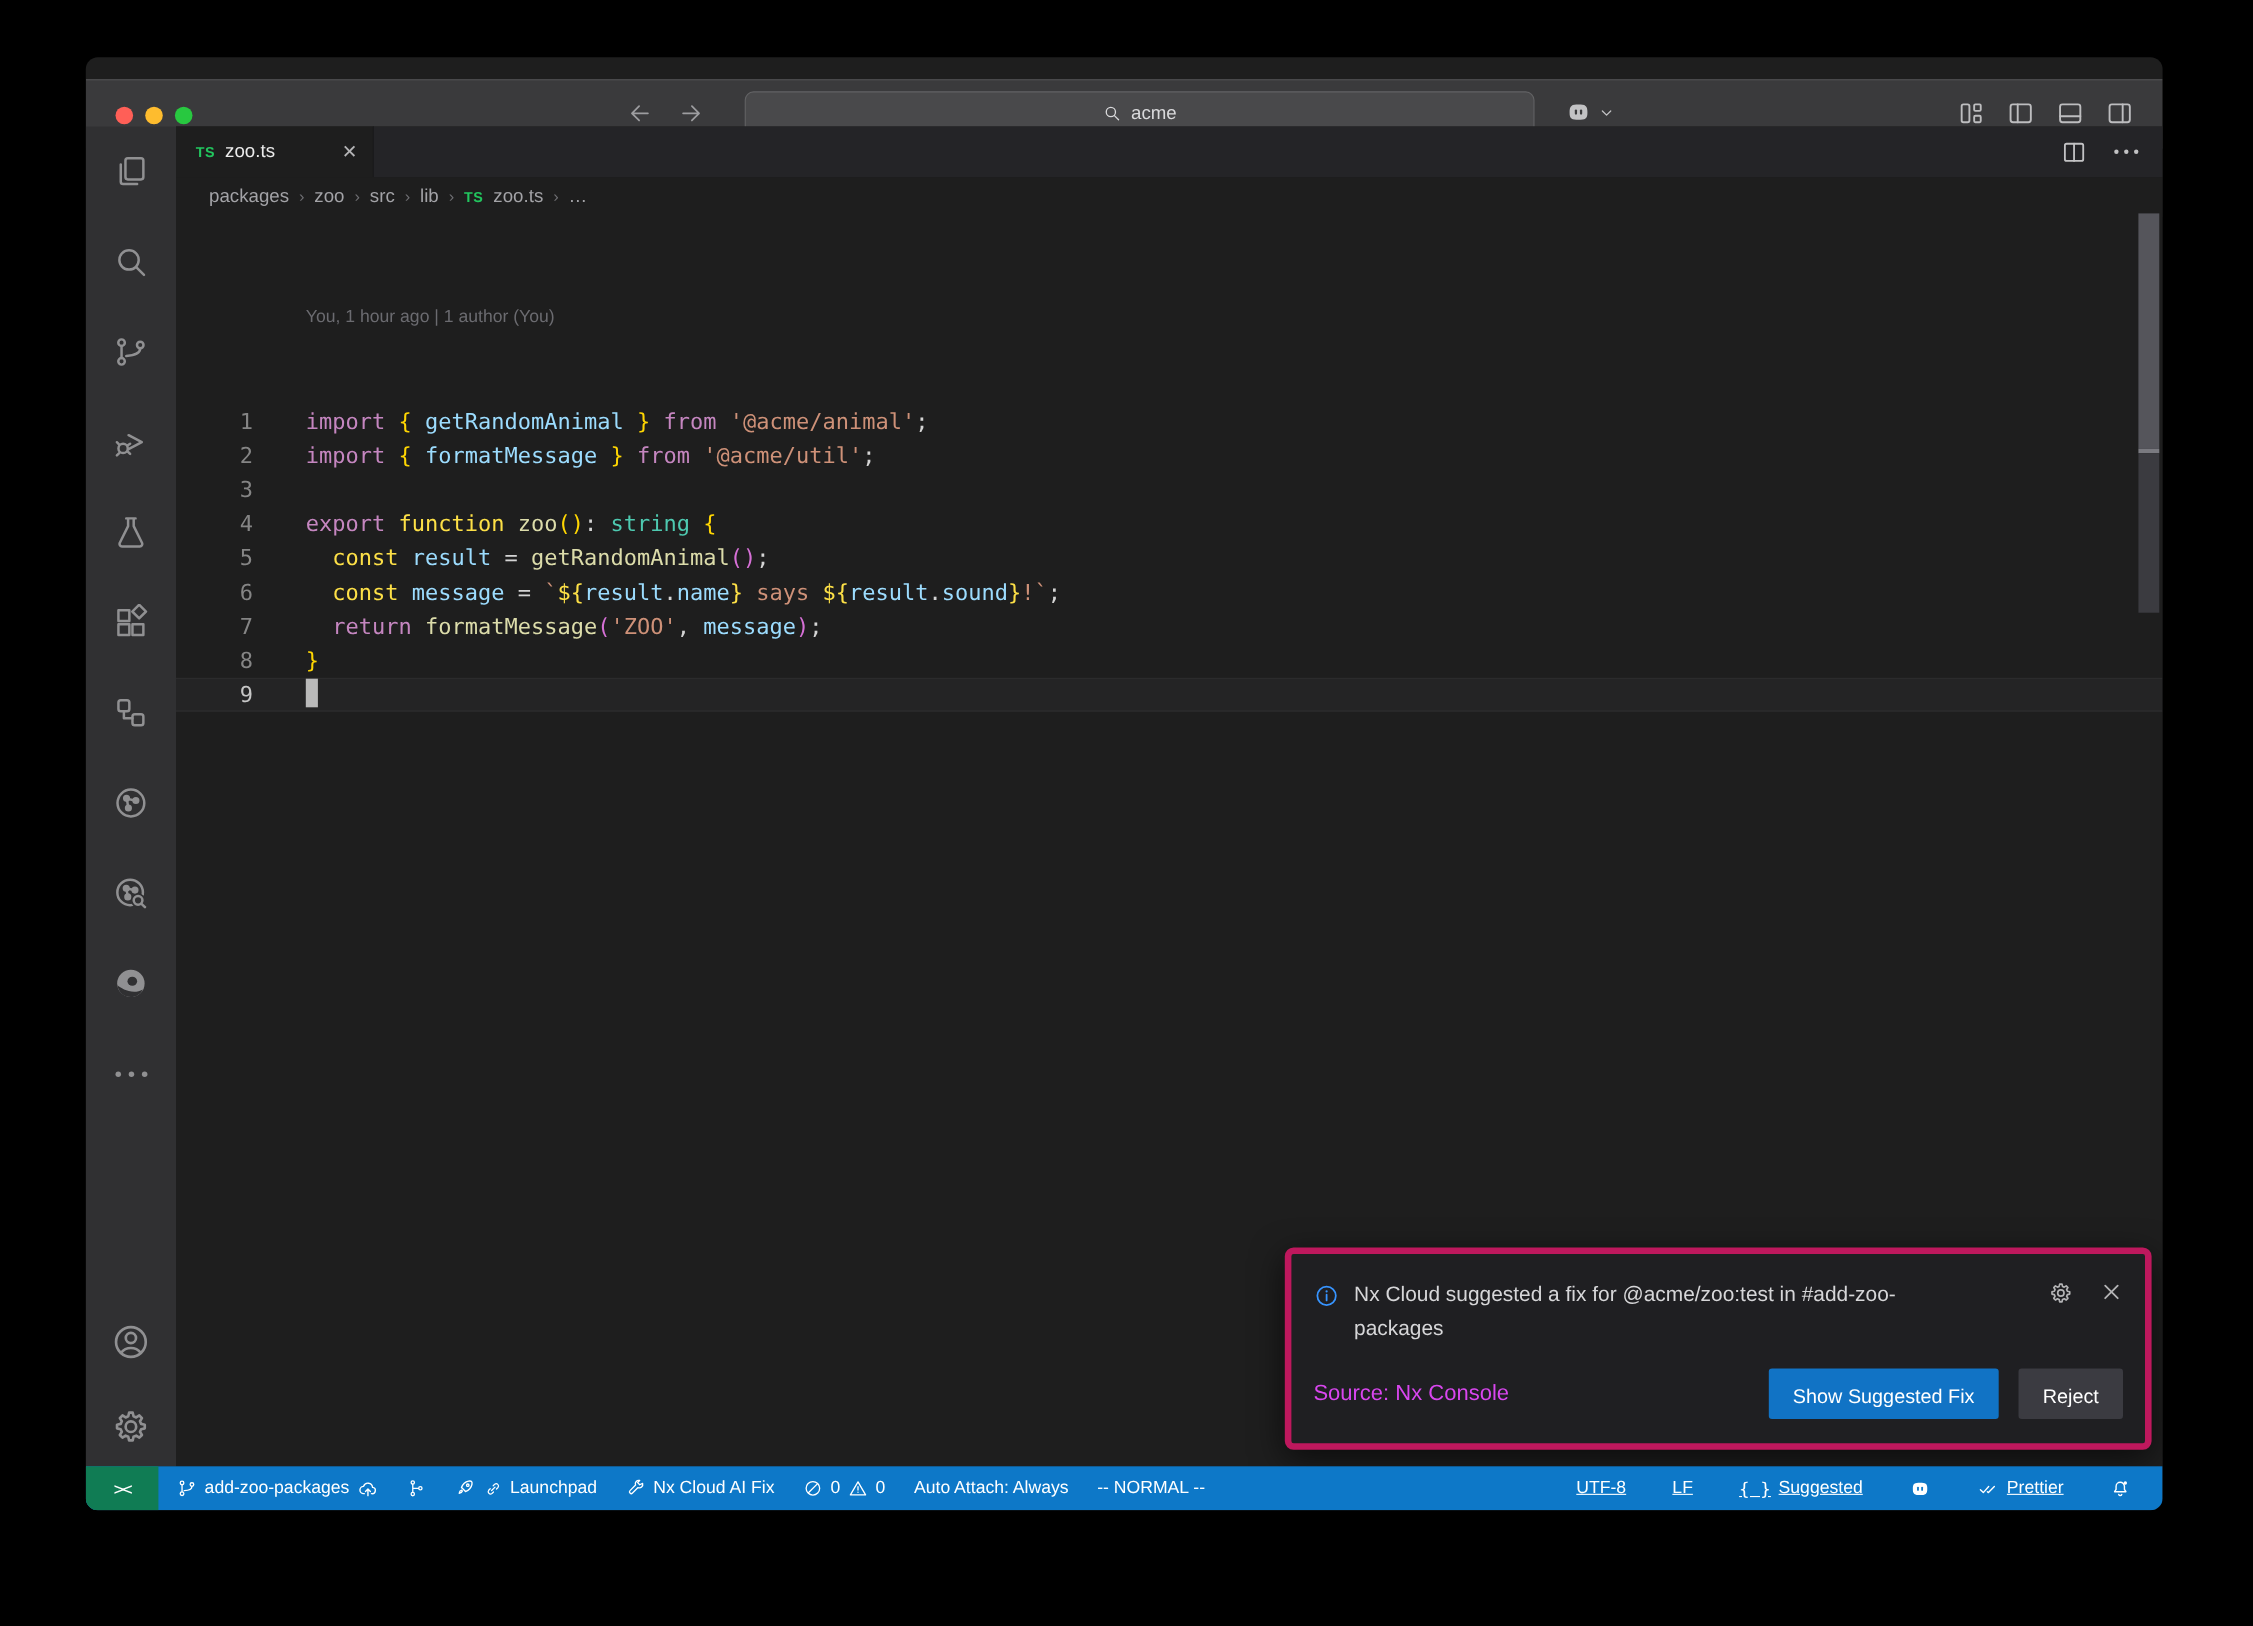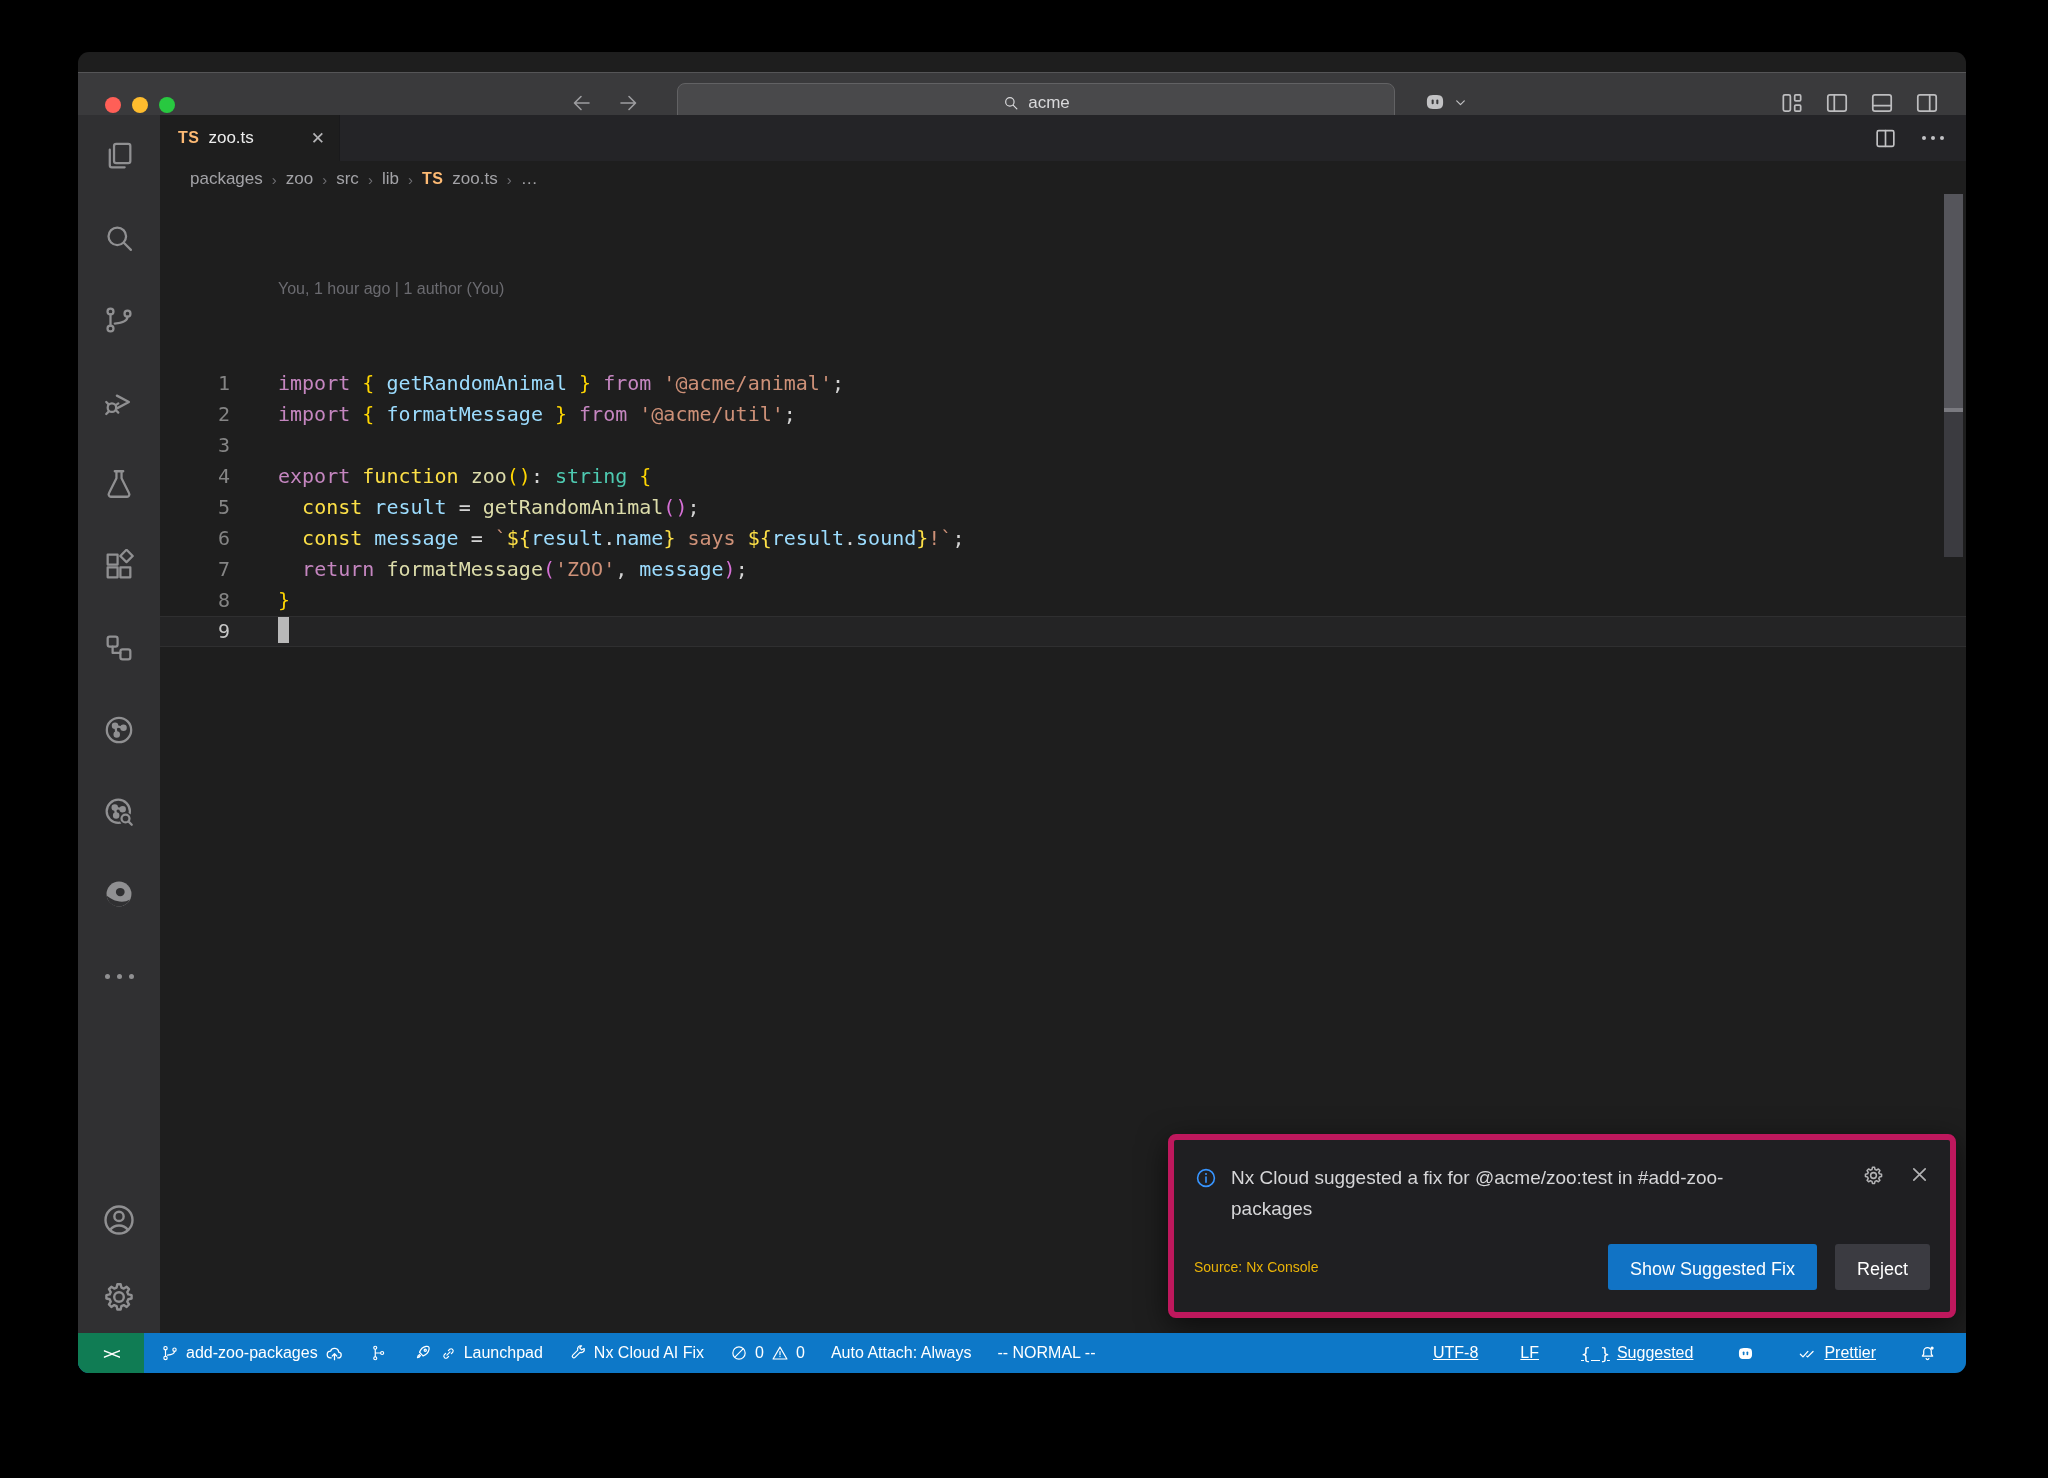--- a/index.html
+++ b/index.html
@@ -33,21 +33,21 @@
   .ab-icon { width:82px; height:82px; display:flex; align-items:center; justify-content:center; }
   .ab-spacer { flex:1; }
   .dots3 { display:flex; gap:7px; }
   .dots3 i { width:5px; height:5px; border-radius:50%; background:#909092; }
 
   
   .editor-col { position:absolute; left:82px; top:63px; right:0; bottom:40px; background:#1e1e1e; }
   .tabbar { position:absolute; left:0; top:0; right:0; height:46px; background:#242427; display:flex; }
   .tab { width:180px; height:46px; background:#1e1e1e; display:flex; align-items:center;
          padding:0 14px 0 18px; gap:9px; border-right:1px solid #1a1a1c; }
-  .ts-badge { color:#fdba74; font-weight:bold; font-size:16px; letter-spacing:.5px; }
+  .ts-badge { color:#22c55e; font-weight:bold; font-size:13px; letter-spacing:.5px; }
   .tab-label { color:#ececec; font-size:17px; }
   .tab-close { margin-left:auto; color:#b4b4b6; font-size:17px; }
   .editor-actions { position:absolute; right:22px; top:0; height:46px; display:flex; align-items:center; gap:24px; color:#c2c2c4; }
 
   .breadcrumb { position:absolute; left:0; top:46px; right:0; height:36px; display:flex; align-items:center;
                 padding-left:30px; gap:9px; color:#a3a3a7; font-size:17px; background:#1e1e1e; }
   .bc-sep { color:#6f6f73; font-size:15px; }
 
   .code-area { position:absolute; left:0; top:82px; right:0; bottom:0;
                font-family:"DejaVu Sans Mono","Liberation Mono",monospace;
@@ -68,21 +68,21 @@
   .scroll-low    { position:absolute; right:3px; top:297px; width:19px; height:145px; background:#3b3b40; }
 
   
   .toast { position:absolute; right:10px; bottom:55px; width:788px; height:184px;
            background:#1f1f22; border:6px solid #be185d; border-radius:8px;
            box-shadow:0 8px 30px rgba(0,0,0,.6); display:flex; flex-direction:column; }
   .toast-top { display:flex; padding:22px 20px 0 20px; gap:13px; }
   .toast-msg { width:565px; color:#d6d6d8; font-size:19px; line-height:31px; }
   .toast-icons { margin-left:auto; display:flex; gap:24px; color:#b3b3b5; align-items:flex-start; padding-top:2px; }
   .toast-bottom { margin-top:auto; display:flex; align-items:center; padding:0 20px 22px 20px; }
-  .toast-source { color:#eab308; font-size:14px; }
+  .toast-source { color:#d946ef; font-size:20px; }
   .toast-btns { margin-left:auto; display:flex; gap:18px; }
   .btn { height:46px; border:none; border-radius:3px; font-size:18px; color:#fff;
          font-family:"Liberation Sans",sans-serif; padding:15px 22px; }
   .btn-primary { background:#1173c5; }
   .btn-secondary { background:#3b3b41; }
 
   
   .statusbar { position:absolute; left:0; bottom:0; width:100%; height:40px; background:#0d78c8;
                display:flex; align-items:stretch; color:#fff; font-size:16px; }
   .remote { width:66px; background:#107c54; display:flex; align-items:center; justify-content:center;

